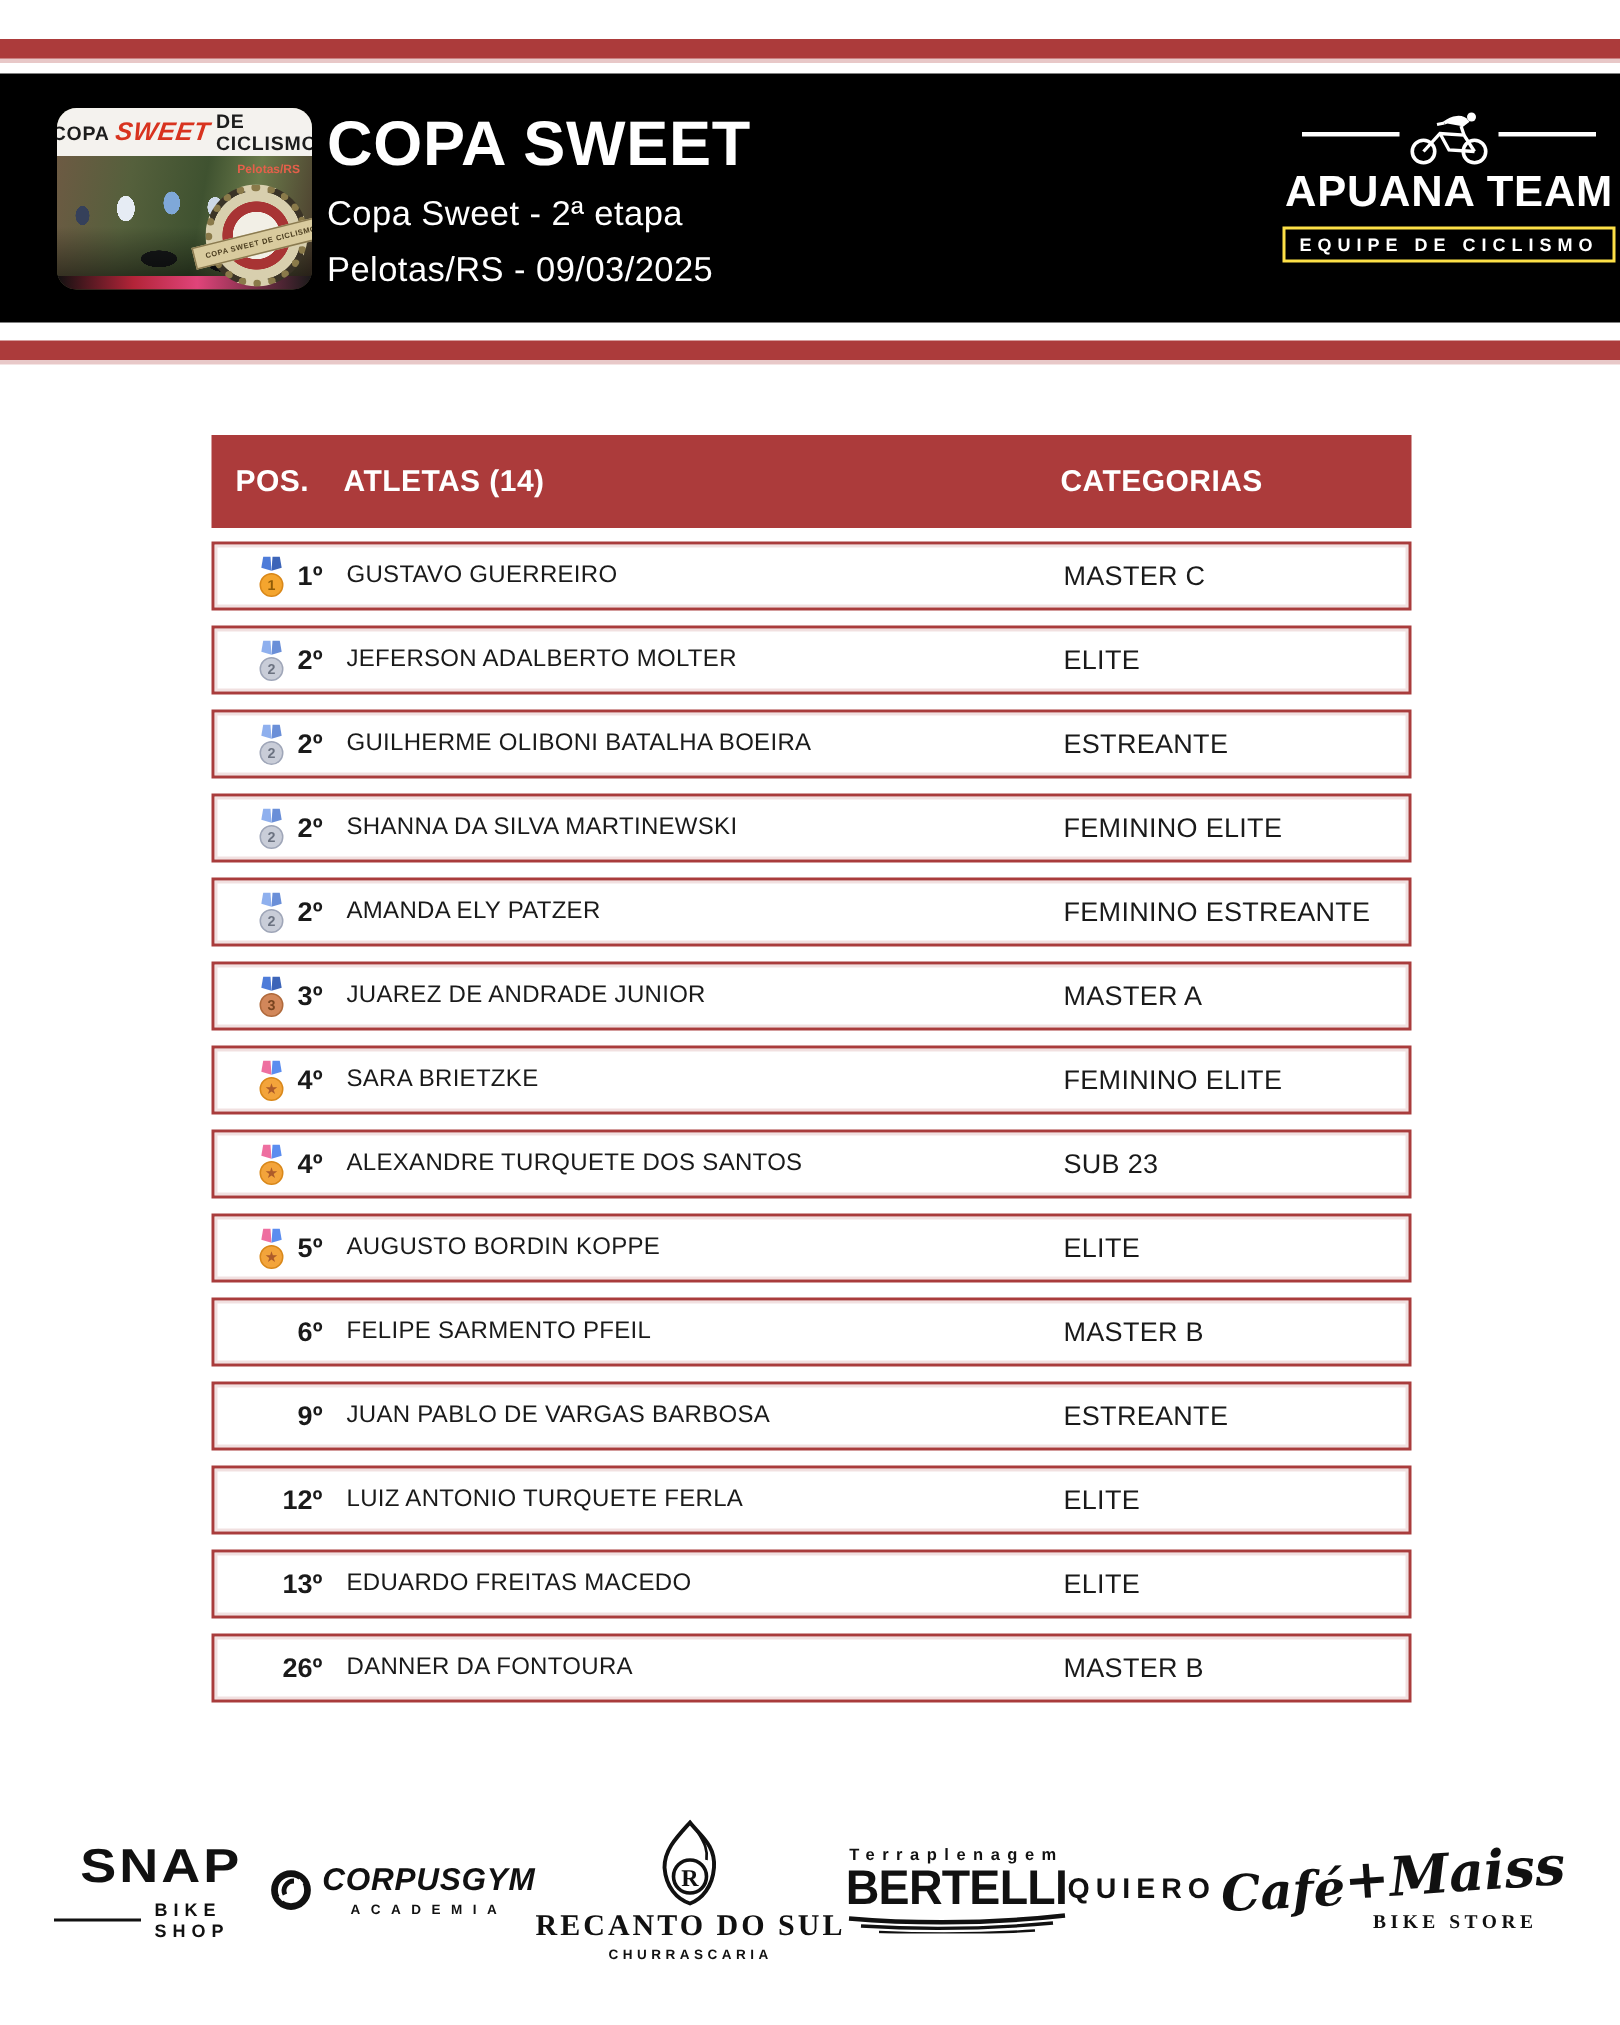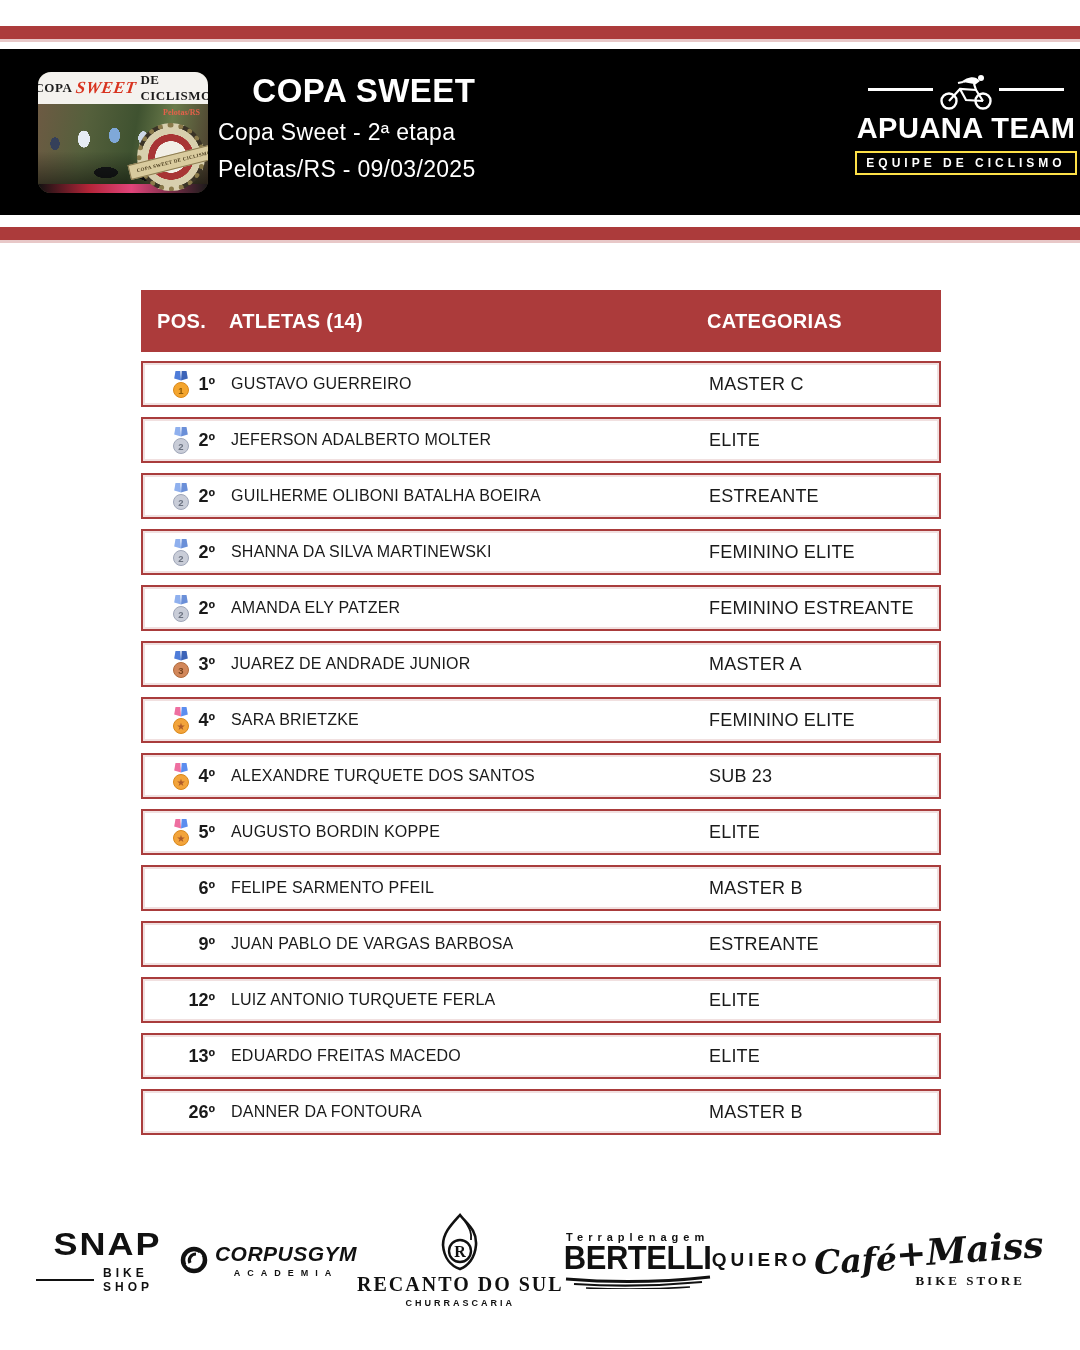--- a/index.html
+++ b/index.html
@@ -14,21 +14,21 @@
 
   
   .stripe{position:absolute;left:0;right:0;height:13px;background:var(--accent);box-shadow:0 3px 0 rgba(172,59,59,.28);}
   .stripe-a{top:26px;}
   .stripe-b{top:227px;}
 
   
   .band{position:absolute;left:0;top:49px;right:0;height:166px;background:#000;color:#fff;}
 
   
-  .event-logo{position:absolute;left:38px;top:23px;width:170px;height:121px;border-radius:13px;overflow:hidden;background:#40422c;font-family:Liberation Serif, serif;}
+  .event-logo{position:absolute;left:38px;top:23px;width:170px;height:121px;border-radius:13px;overflow:hidden;background:#40422c;}
   .event-logo .strip{position:relative;height:32px;background:#f4f2ee;display:flex;align-items:center;justify-content:center;gap:4px;z-index:2;}
   .el-copa,.el-rest{font-weight:800;font-size:13px;color:#1c1c1c;letter-spacing:.5px;}
   .el-sweet{font-weight:800;font-style:italic;font-size:17px;color:#d8331f;letter-spacing:.5px;transform:skewX(-8deg);}
   .el-place{position:absolute;right:8px;top:36px;font-size:8px;font-weight:700;color:#e4604a;z-index:3;}
   .el-photo{position:absolute;left:0;top:28px;right:0;bottom:0;
     background:
       linear-gradient(180deg,rgba(0,0,0,0) 55%,rgba(0,0,0,.55) 96%),
       radial-gradient(14px 20px at 27% 42%,#e6ecf4 0 42%,transparent 43%),
       radial-gradient(13px 18px at 45% 38%,#7fa8d8 0 42%,transparent 43%),
       radial-gradient(12px 16px at 62% 41%,#cdd8e6 0 42%,transparent 43%),
@@ -39,21 +39,21 @@
   .el-photo::after{content:"";position:absolute;left:0;right:0;bottom:0;height:9px;
     background:linear-gradient(90deg,#111 0%,#b32438 30%,#e0447a 55%,#1a1a1a 100%);}
   .badge{position:absolute;right:3px;bottom:2px;width:68px;height:68px;border-radius:50%;
     border:5px dotted #8a7a4a;background:radial-gradient(circle at 50% 50%,#f2efe6 0 38%,#a83434 39% 55%,#d8cfae 56% 72%,#3a3326 73% 100%);z-index:4;}
   .badge .tag{position:absolute;left:-14px;top:26px;width:92px;height:15px;background:#d9cb9e;border:1px solid #8a7a50;
     transform:rotate(-14deg);font-size:5px;font-weight:700;color:#4a3c1e;display:flex;align-items:center;justify-content:center;
     white-space:nowrap;overflow:hidden;letter-spacing:.4px;}
 
   
   .band-text{position:absolute;left:218px;top:24px;}
-  .band-title{font-size:33px;font-weight:800;letter-spacing:.5px;line-height:1.1;text-align:right;}
+  .band-title{font-size:42px;font-weight:800;letter-spacing:.5px;line-height:1.1;}
   .band-sub{font-size:23px;font-weight:400;margin-top:10px;letter-spacing:.3px;}
 
   
   .team-logo{position:absolute;right:16px;top:25px;width:196px;display:flex;flex-direction:column;align-items:center;}
   .team-top{display:flex;align-items:center;width:100%;}
   .team-top .hline{flex:1;height:3px;background:#fff;margin-bottom:6px;}
   .team-top svg{flex:0 0 auto;margin:0 2px;}
   .team-name{font-size:29px;font-weight:800;letter-spacing:.5px;margin-top:2px;white-space:nowrap;}
   .team-tag{margin-top:6px;border:2px solid #fde047;padding:3px 9px;font-size:12px;font-weight:700;letter-spacing:4px;white-space:nowrap;}
 

